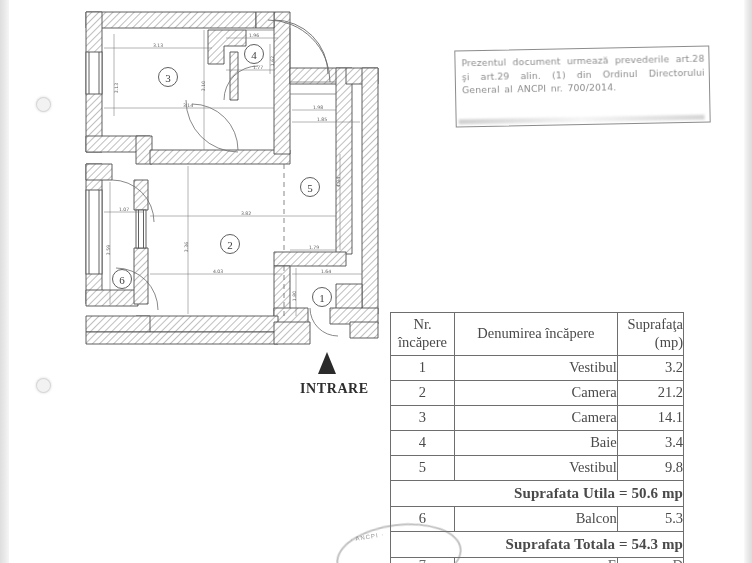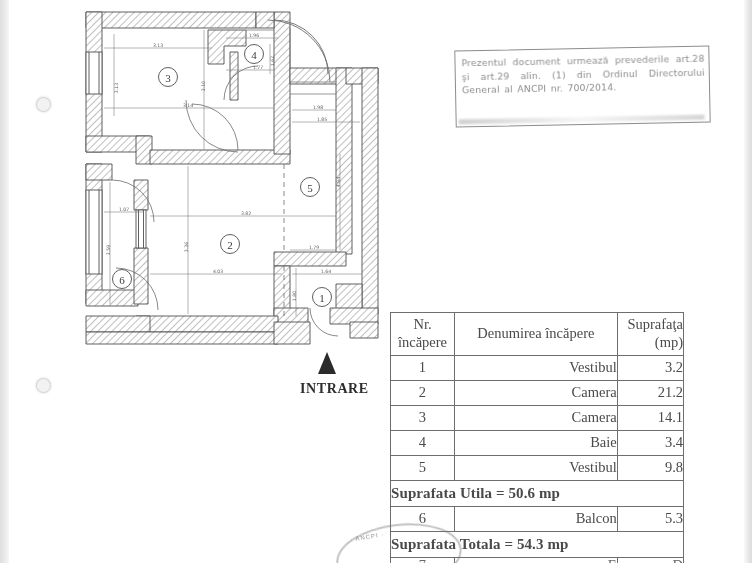--- a/index.html
+++ b/index.html
@@ -89,21 +89,21 @@
   }
   thead th{height:42px;font-size:14.5px;}
   thead .h-nr{width:64px;line-height:1.22;}
   thead .h-den{width:162px;}
   thead .h-sup{width:66px;line-height:1.22;text-align:right;}
   tbody td{height:24px;}
   td.c-nr{width:64px;}
   td.c-name{width:162px;text-align:right;padding-left:7px;}
   td.c-area{width:66px;text-align:right;}
   tr.sum td{
-    font-weight:bold;font-size:15px;height:25px;text-align:left;
+    font-weight:bold;font-size:15px;height:25px;text-align:right;
     letter-spacing:.1px;
   }
   tr.cut td{height:13px;overflow:hidden;color:#6a6a6a;}
 
   
   #seal{
     position:absolute;left:336px;top:524px;width:122px;height:46px;
     pointer-events:none;
   }
   #seal-inner{

